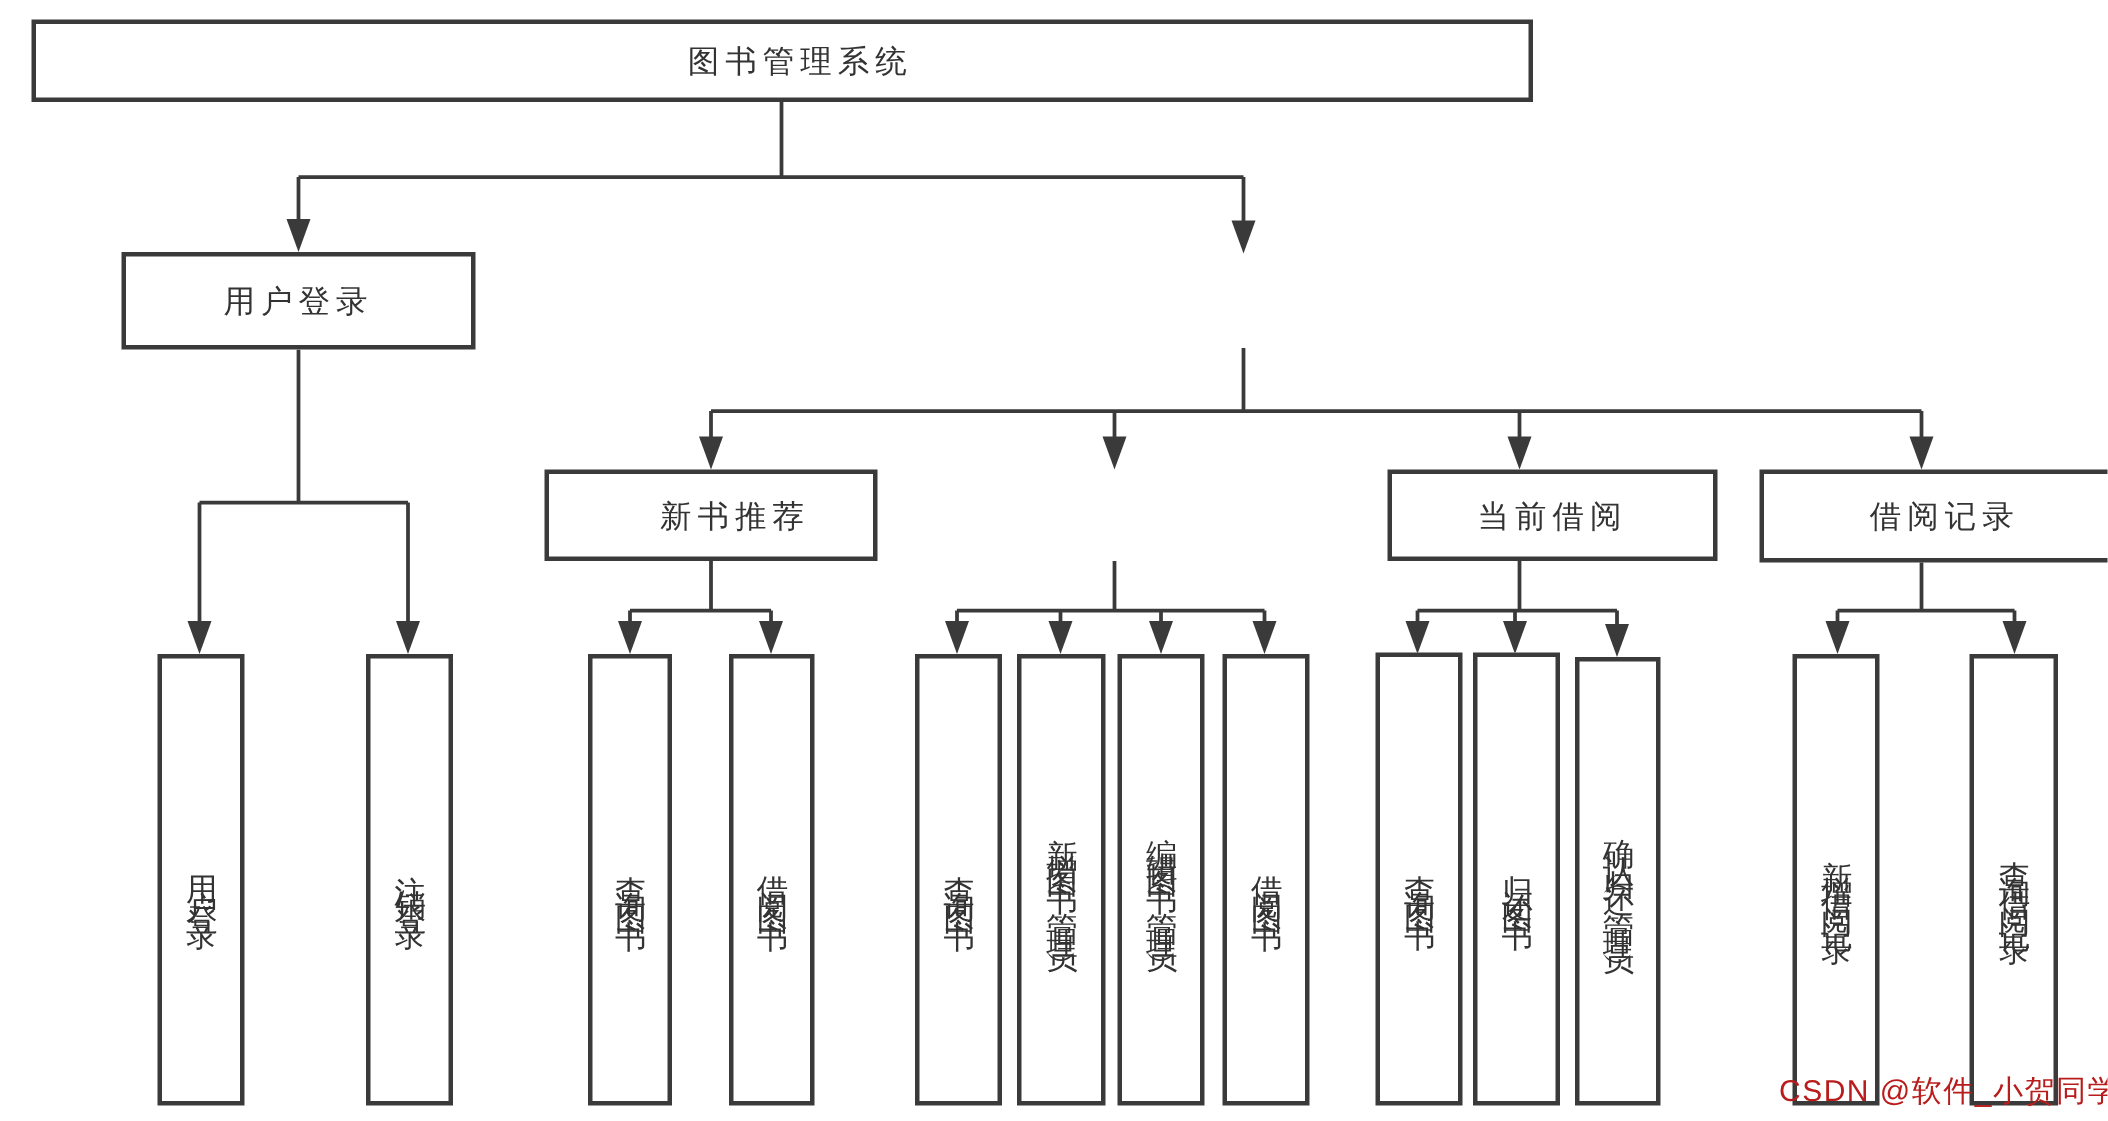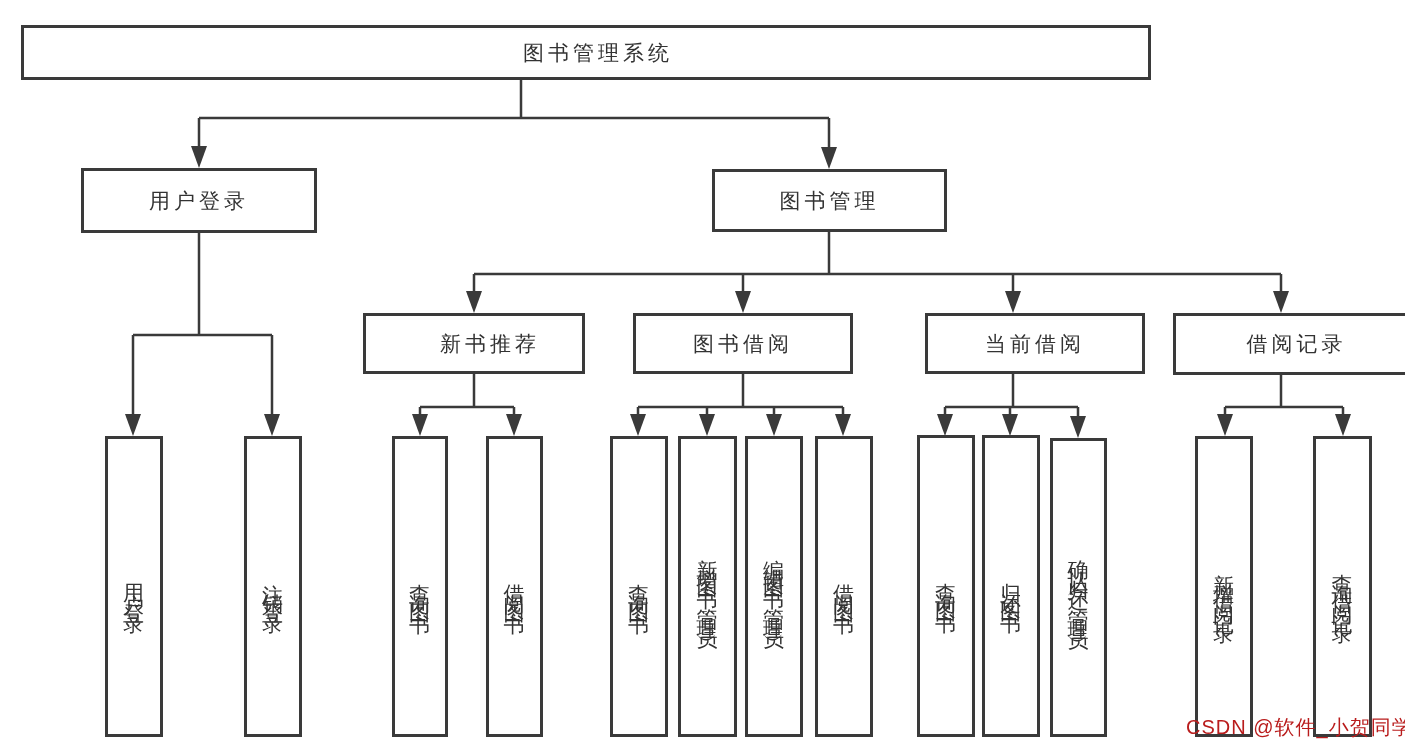--- a/index.html
+++ b/index.html
@@ -84,27 +84,25 @@
       <polygon points="766,414 782,414 774,436"></polygon>
       <polygon points="835,414 851,414 843,436"></polygon>
       <polygon points="937,414 953,414 945,436"></polygon>
       <polygon points="1002,414 1018,414 1010,436"></polygon>
       <polygon points="1070,416 1086,416 1078,438"></polygon>
       <polygon points="1217,414 1233,414 1225,436"></polygon>
       <polygon points="1335,414 1351,414 1343,436"></polygon>
     </g>
   </svg>
 
-  <div class="box hbox" style="left:21px; top:25px; width:1130px; height:55px;padding-left:24px;">图书管理系统</div>
+  <div class="box hbox" style="left:21px; top:13px; width:1001px; height:55px;padding-left:24px;">图书管理系统</div>
 
   <div class="box hbox" style="left:81px; top:168px; width:236px; height:65px;">用户登录</div>
-  <div class="box hbox" style="left:712px; top:169px; width:235px; height:63px;">图书管理</div>
 
   <div class="box hbox" style="left:363px; top:313px; width:222px; height:61px;padding-left:32px;">新书推荐</div>
-  <div class="box hbox" style="left:633px; top:313px; width:220px; height:61px;">图书借阅</div>
   <div class="box hbox" style="left:903px; top:313px; width:220px; height:61px;margin-left:22px;">当前借阅</div>
   <div class="box hbox" style="left:1173px; top:313px; width:247px; height:62px;">借阅记录</div>
 
   <div class="box vbox" style="left:105px; top:436px; width:58px; height:301px;">用户登录</div>
   <div class="box vbox" style="left:244px; top:436px; width:58px; height:301px;">注销登录</div>
 
   <div class="box vbox" style="left:392px; top:436px; width:56px; height:301px;">查询图书</div>
   <div class="box vbox" style="left:486px; top:436px; width:57px; height:301px;">借阅图书</div>
 
   <div class="box vbox" style="left:610px; top:436px; width:58px; height:301px;">查询图书</div>

